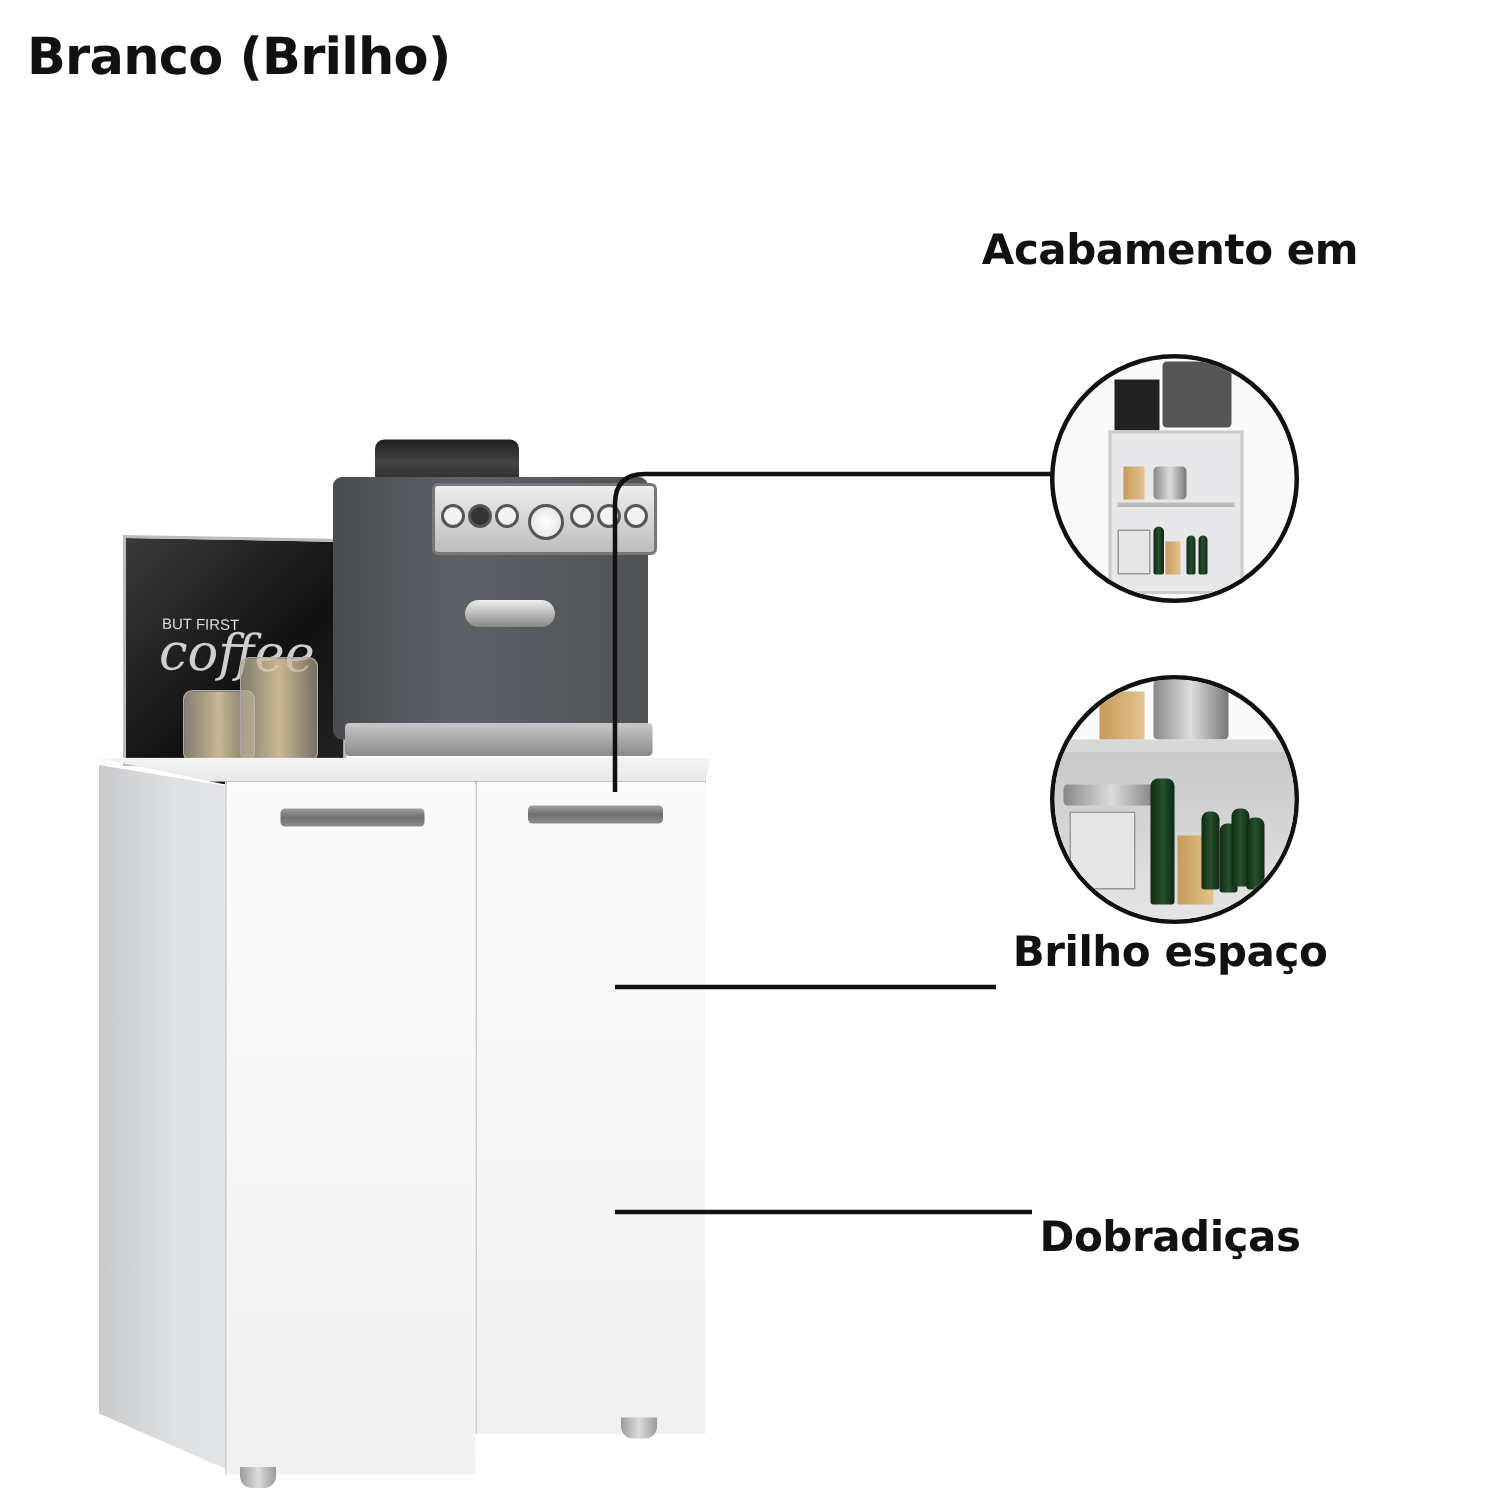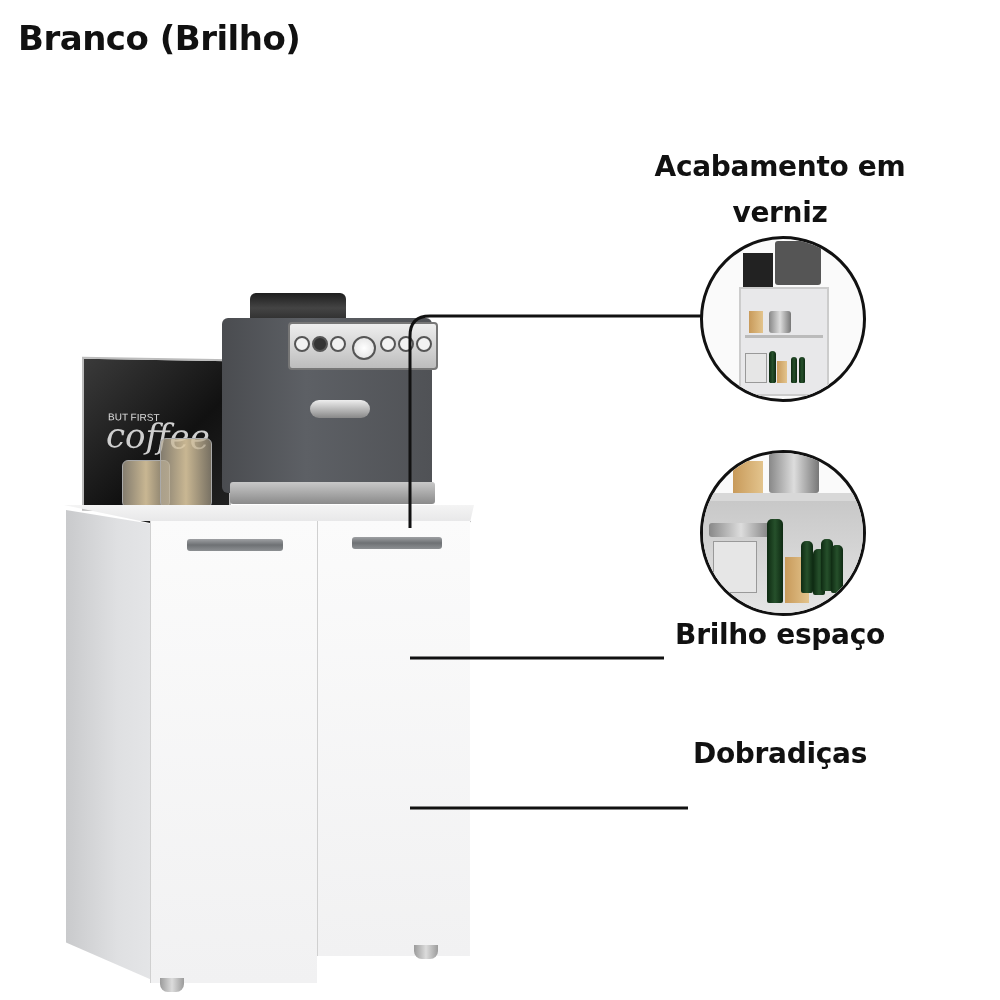--- a/index.html
+++ b/index.html
@@ -97,21 +97,20 @@
 </div>
 
 <svg class="callout" style="left:0;top:0;" width="1000" height="1000">
   <path d="M410 528 L410 336 Q410 316 430 316 L702 316" fill="none" stroke="#111" stroke-width="3"></path>
   <line x1="410" y1="658" x2="664" y2="658" stroke="#111" stroke-width="3"></line>
   <line x1="410" y1="808" x2="688" y2="808" stroke="#111" stroke-width="3"></line>
 </svg>
 
 <div class="feature-label" style="left:630px;top:144px;width:300px;">
   <div>Acabamento em</div>
-  <div>verniz</div>
 </div>
 <div class="circle c1">
   <div class="mini-poster"></div>
   <div class="mini-machine"></div>
   <div class="mini-cab">
     <div class="mini-shelf" style="top:46px;"></div>
     <div class="box" style="left:8px;top:22px;width:14px;height:22px;"></div>
     <div class="pot" style="left:28px;top:22px;width:22px;height:22px;"></div>
     <div class="scale" style="left:4px;top:64px;width:20px;height:28px;"></div>
     <div class="bottle" style="left:28px;top:62px;height:32px;width:7px;"></div>
@@ -132,15 +131,15 @@
   <div class="box" style="left:82px;top:104px;width:24px;height:46px;"></div>
   <div class="bottle" style="left:98px;top:88px;height:52px;width:12px;"></div>
   <div class="bottle" style="left:110px;top:96px;height:46px;width:12px;"></div>
   <div class="bottle" style="left:118px;top:86px;height:52px;width:12px;"></div>
   <div class="bottle" style="left:128px;top:92px;height:48px;width:12px;"></div>
 </div>
 <div class="feature-label" style="left:640px;top:612px;width:280px;">
   <div>Brilho espaço</div>
 </div>
 
-<div class="feature-label" style="left:650px;top:731px;width:260px;">
+<div class="feature-label" style="left:650px;top:802px;width:260px;">
   <div>Dobradiças</div>
 </div>
 
 </body></html>

